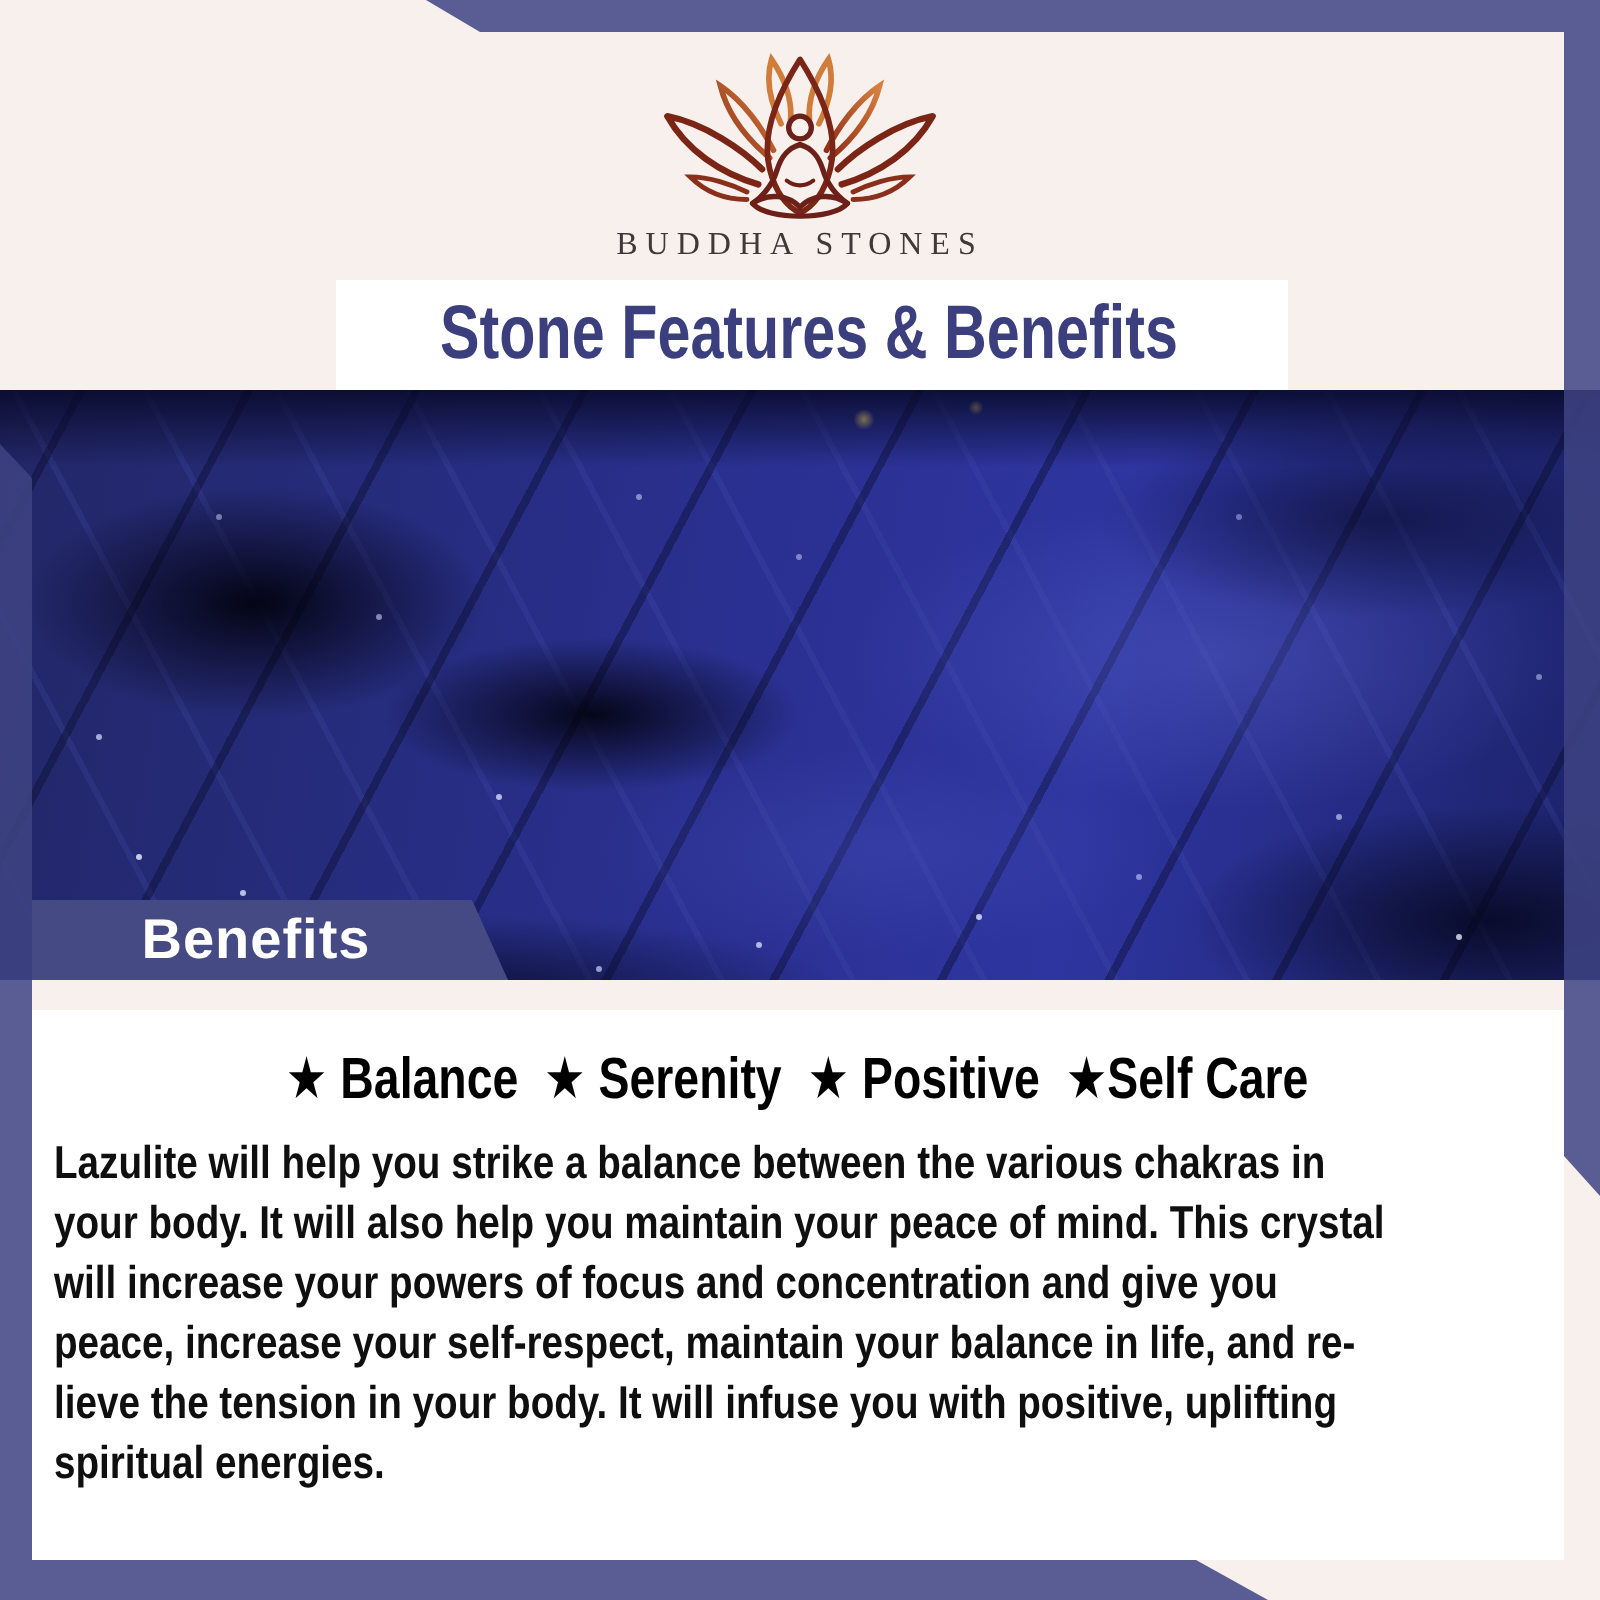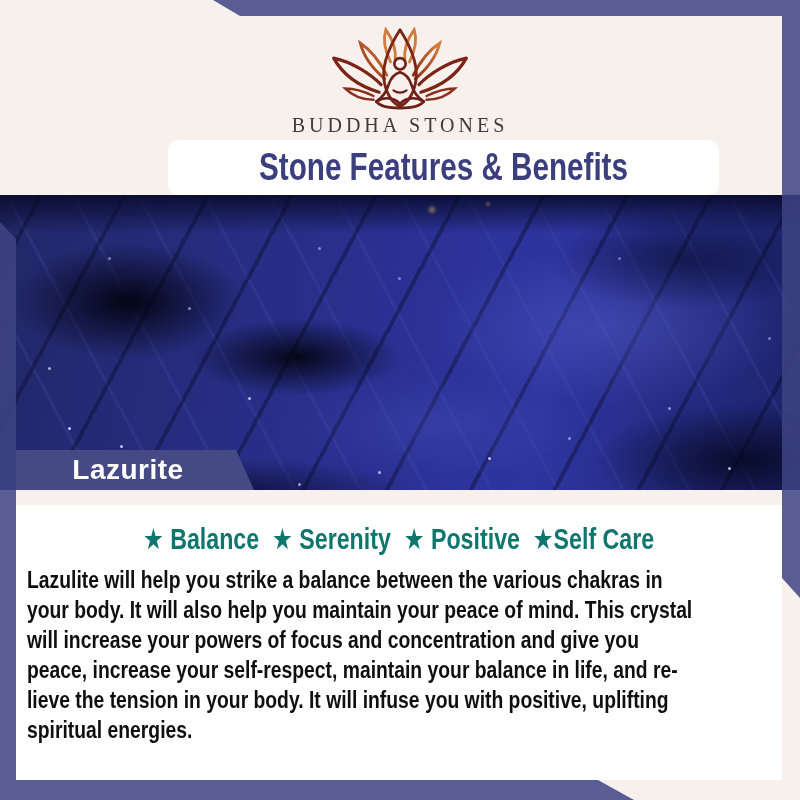--- a/index.html
+++ b/index.html
@@ -7,26 +7,26 @@
     position:relative;width:800px;height:800px;overflow:hidden;
     background:#f7f0ec;
     font-family:"Liberation Sans","DejaVu Sans",sans-serif;
   }
   
   .logo-wrap{position:absolute;left:0;top:24px;width:800px;text-align:center;}
   .logo-wrap svg{display:inline-block;}
   .brand-name{
     position:absolute;left:0;top:114px;width:800px;text-align:center;
     font-family:"Liberation Serif","DejaVu Serif",serif;
-    font-size:20px;letter-spacing:4px;color:#3f3a38;font-weight:400;
+    font-size:16px;letter-spacing:4px;color:#3f3a38;font-weight:400;
   }
   
   .heading-box{
-    position:absolute;left:168px;top:140px;width:551px;height:55px;
-    background:#ffffff;display:flex;align-items:center;justify-content:center;border-radius:10px;
+    position:absolute;left:168px;top:140px;width:476px;height:55px;
+    background:#ffffff;display:flex;align-items:center;
   }
   .heading-text{
     display:inline-block;transform:scaleX(0.78);transform-origin:center;
     font-size:38px;font-weight:700;color:#3b3f7e;white-space:nowrap;
   }
   
   .photo{
     position:absolute;left:0;top:195px;width:800px;height:295px;
     background:
       radial-gradient(circle 7px at 54% 5%, rgba(142,126,78,.85), rgba(142,126,78,0) 75%),
@@ -75,21 +75,21 @@
   .stone-banner span{
     color:#ffffff;font-size:28px;font-weight:700;letter-spacing:.5px;
     margin-right:14px;
   }
   
   .panel{
     position:absolute;left:16px;top:505px;width:766px;height:275px;
     background:#ffffff;
   }
   .features-line{
-    margin-top:17px;text-align:center;color:#0f766e;font-weight:700;
+    margin-top:17px;text-align:center;color:#000000;font-weight:700;
   }
   .features-line span{
     display:inline-block;transform:scaleX(0.8);transform-origin:center;
     font-size:29px;white-space:pre;
   }
   .description{
     margin:9px 18px 0 11px;color:#0f0f0f;font-weight:600;
   }
   .description .line{
     display:block;white-space:nowrap;transform:scaleX(0.84);transform-origin:left center;
@@ -137,21 +137,21 @@
   </div>
 
   <div class="photo"></div>
 
   <div class="band band-top"></div>
   <div class="band band-right"></div>
   <div class="band band-left"></div>
   <div class="band band-bottom"></div>
 
   <div class="stone-banner">
-    <span>Lazurite</span>
+    <span>Benefits</span>
   </div>
 
   <div class="panel">
     <div class="features-line">
       <span>★ Balance  ★ Serenity  ★ Positive  ★Self Care</span>
     </div>
     <div class="description">
       <span class="line">Lazulite will help you strike a balance between the various chakras in</span>
       <span class="line">your body. It will also help you maintain your peace of mind. This crystal</span>
       <span class="line">will increase your powers of focus and concentration and give you</span>

